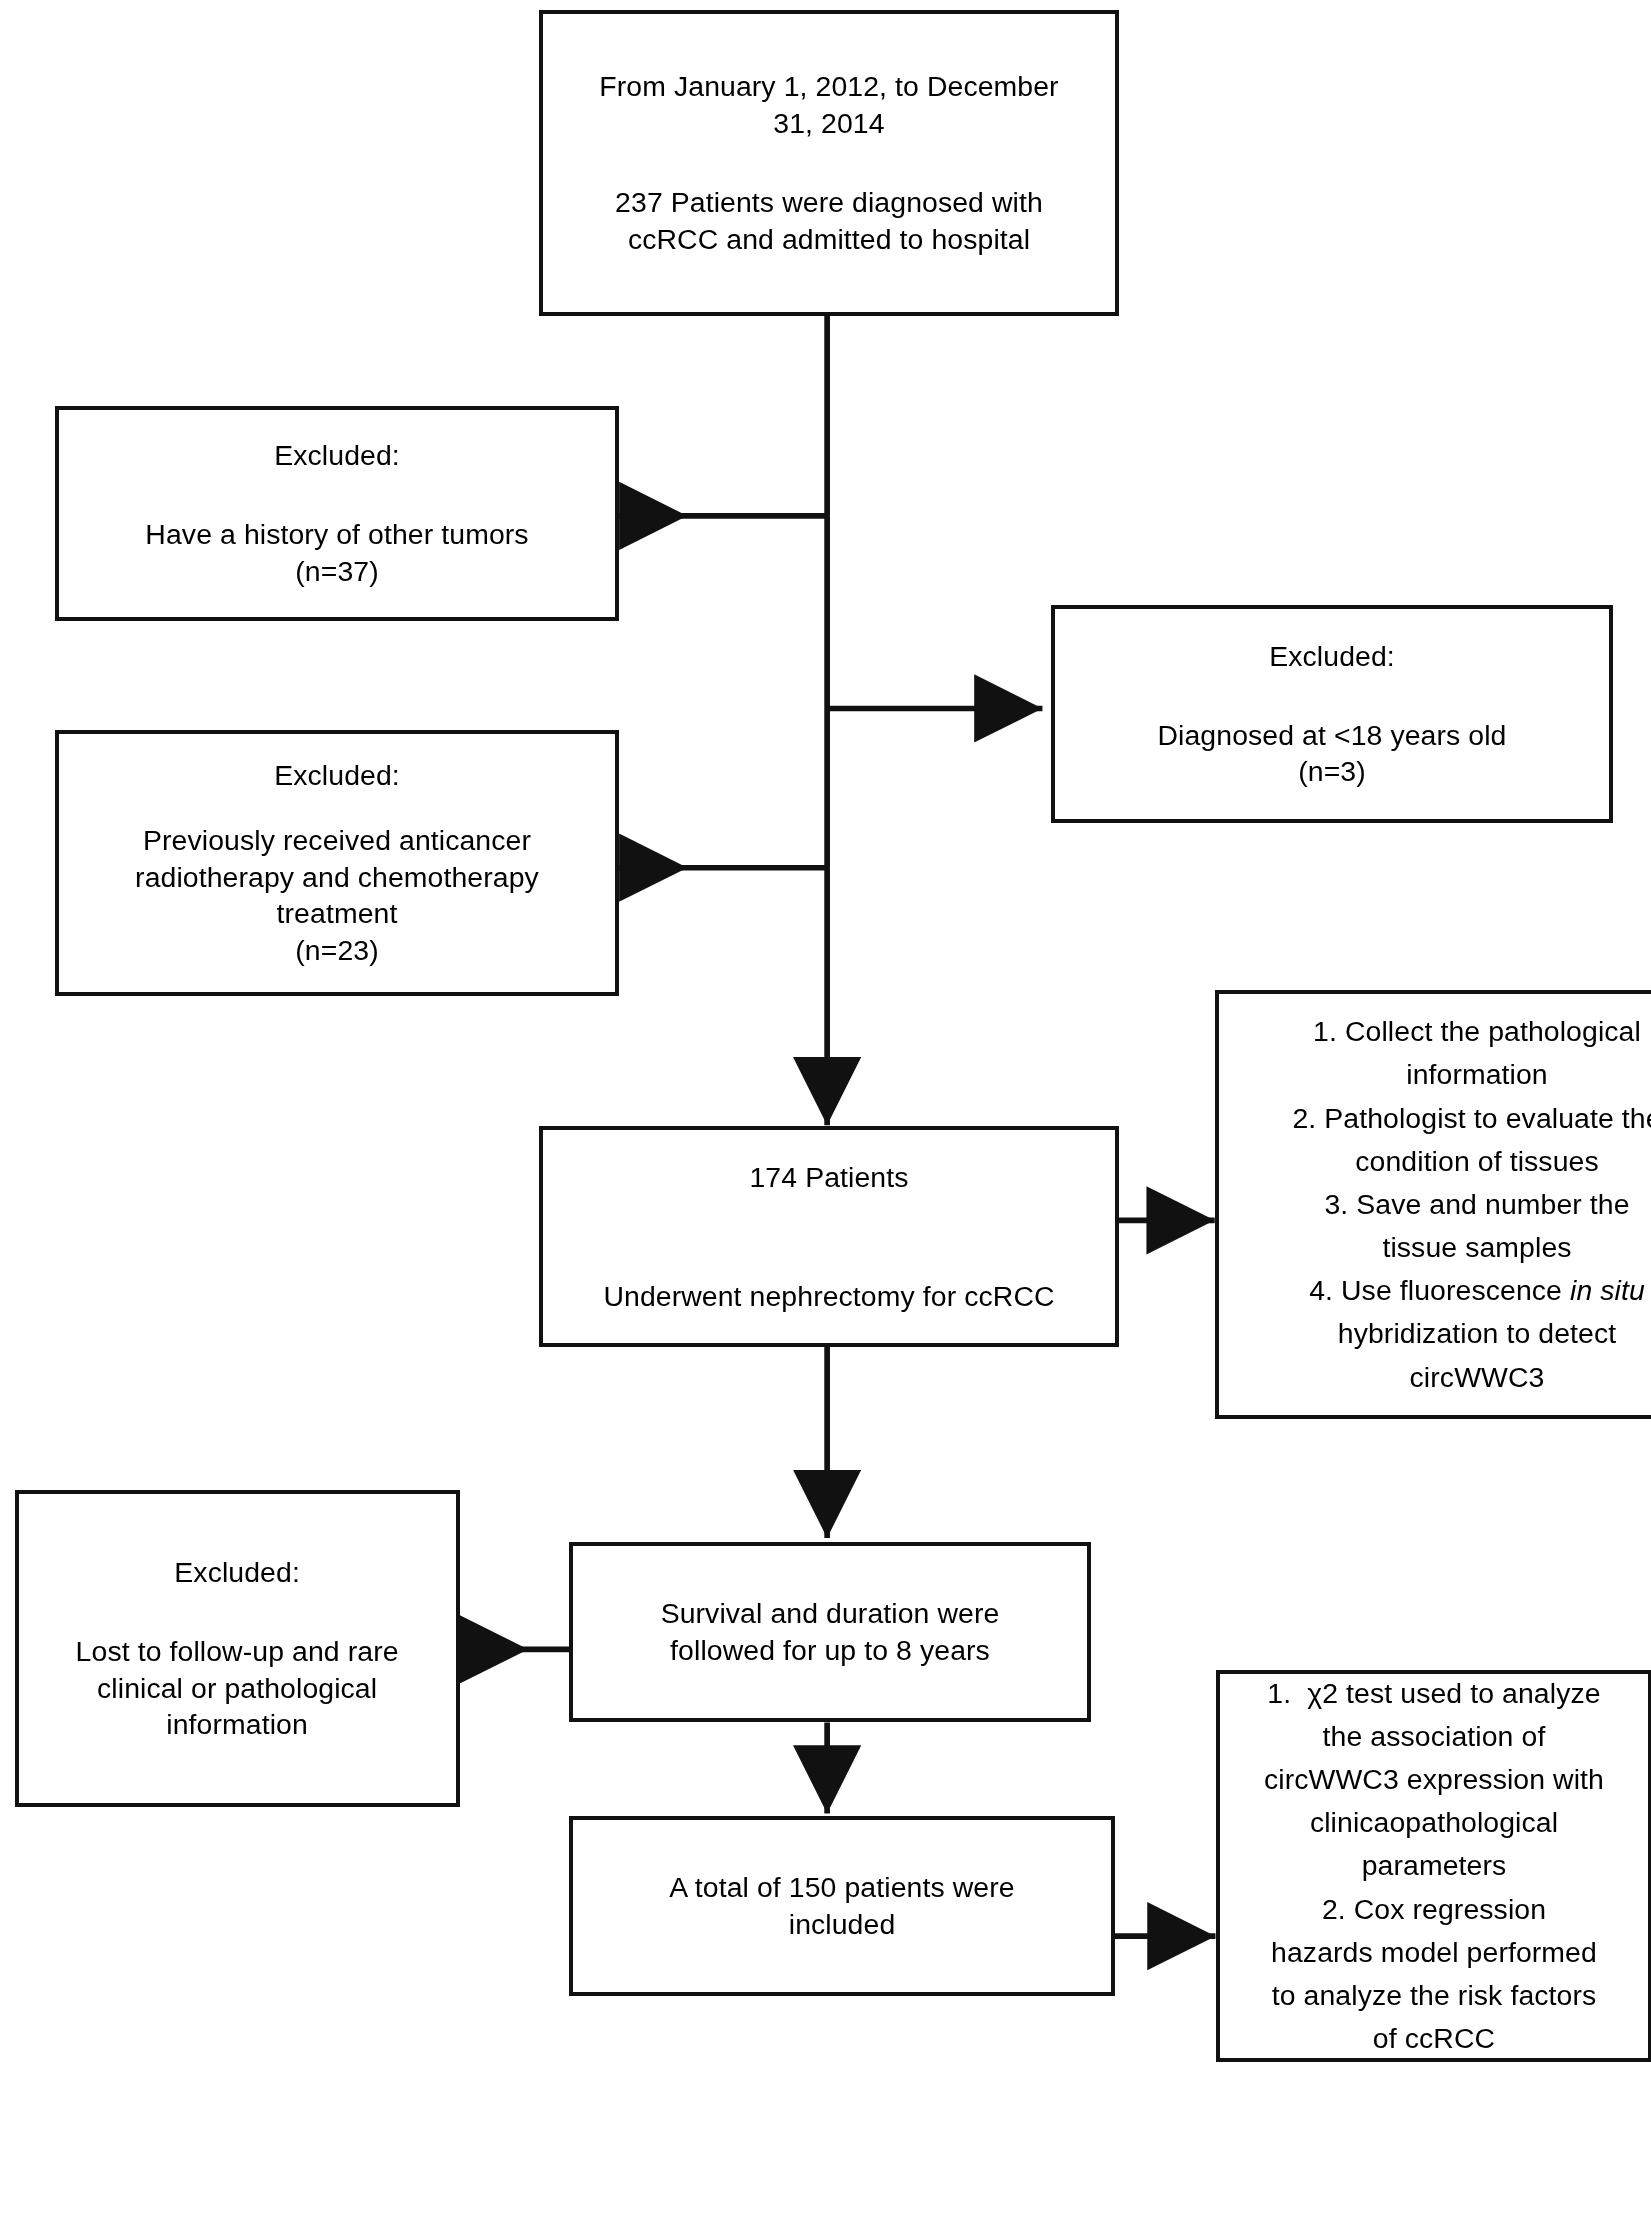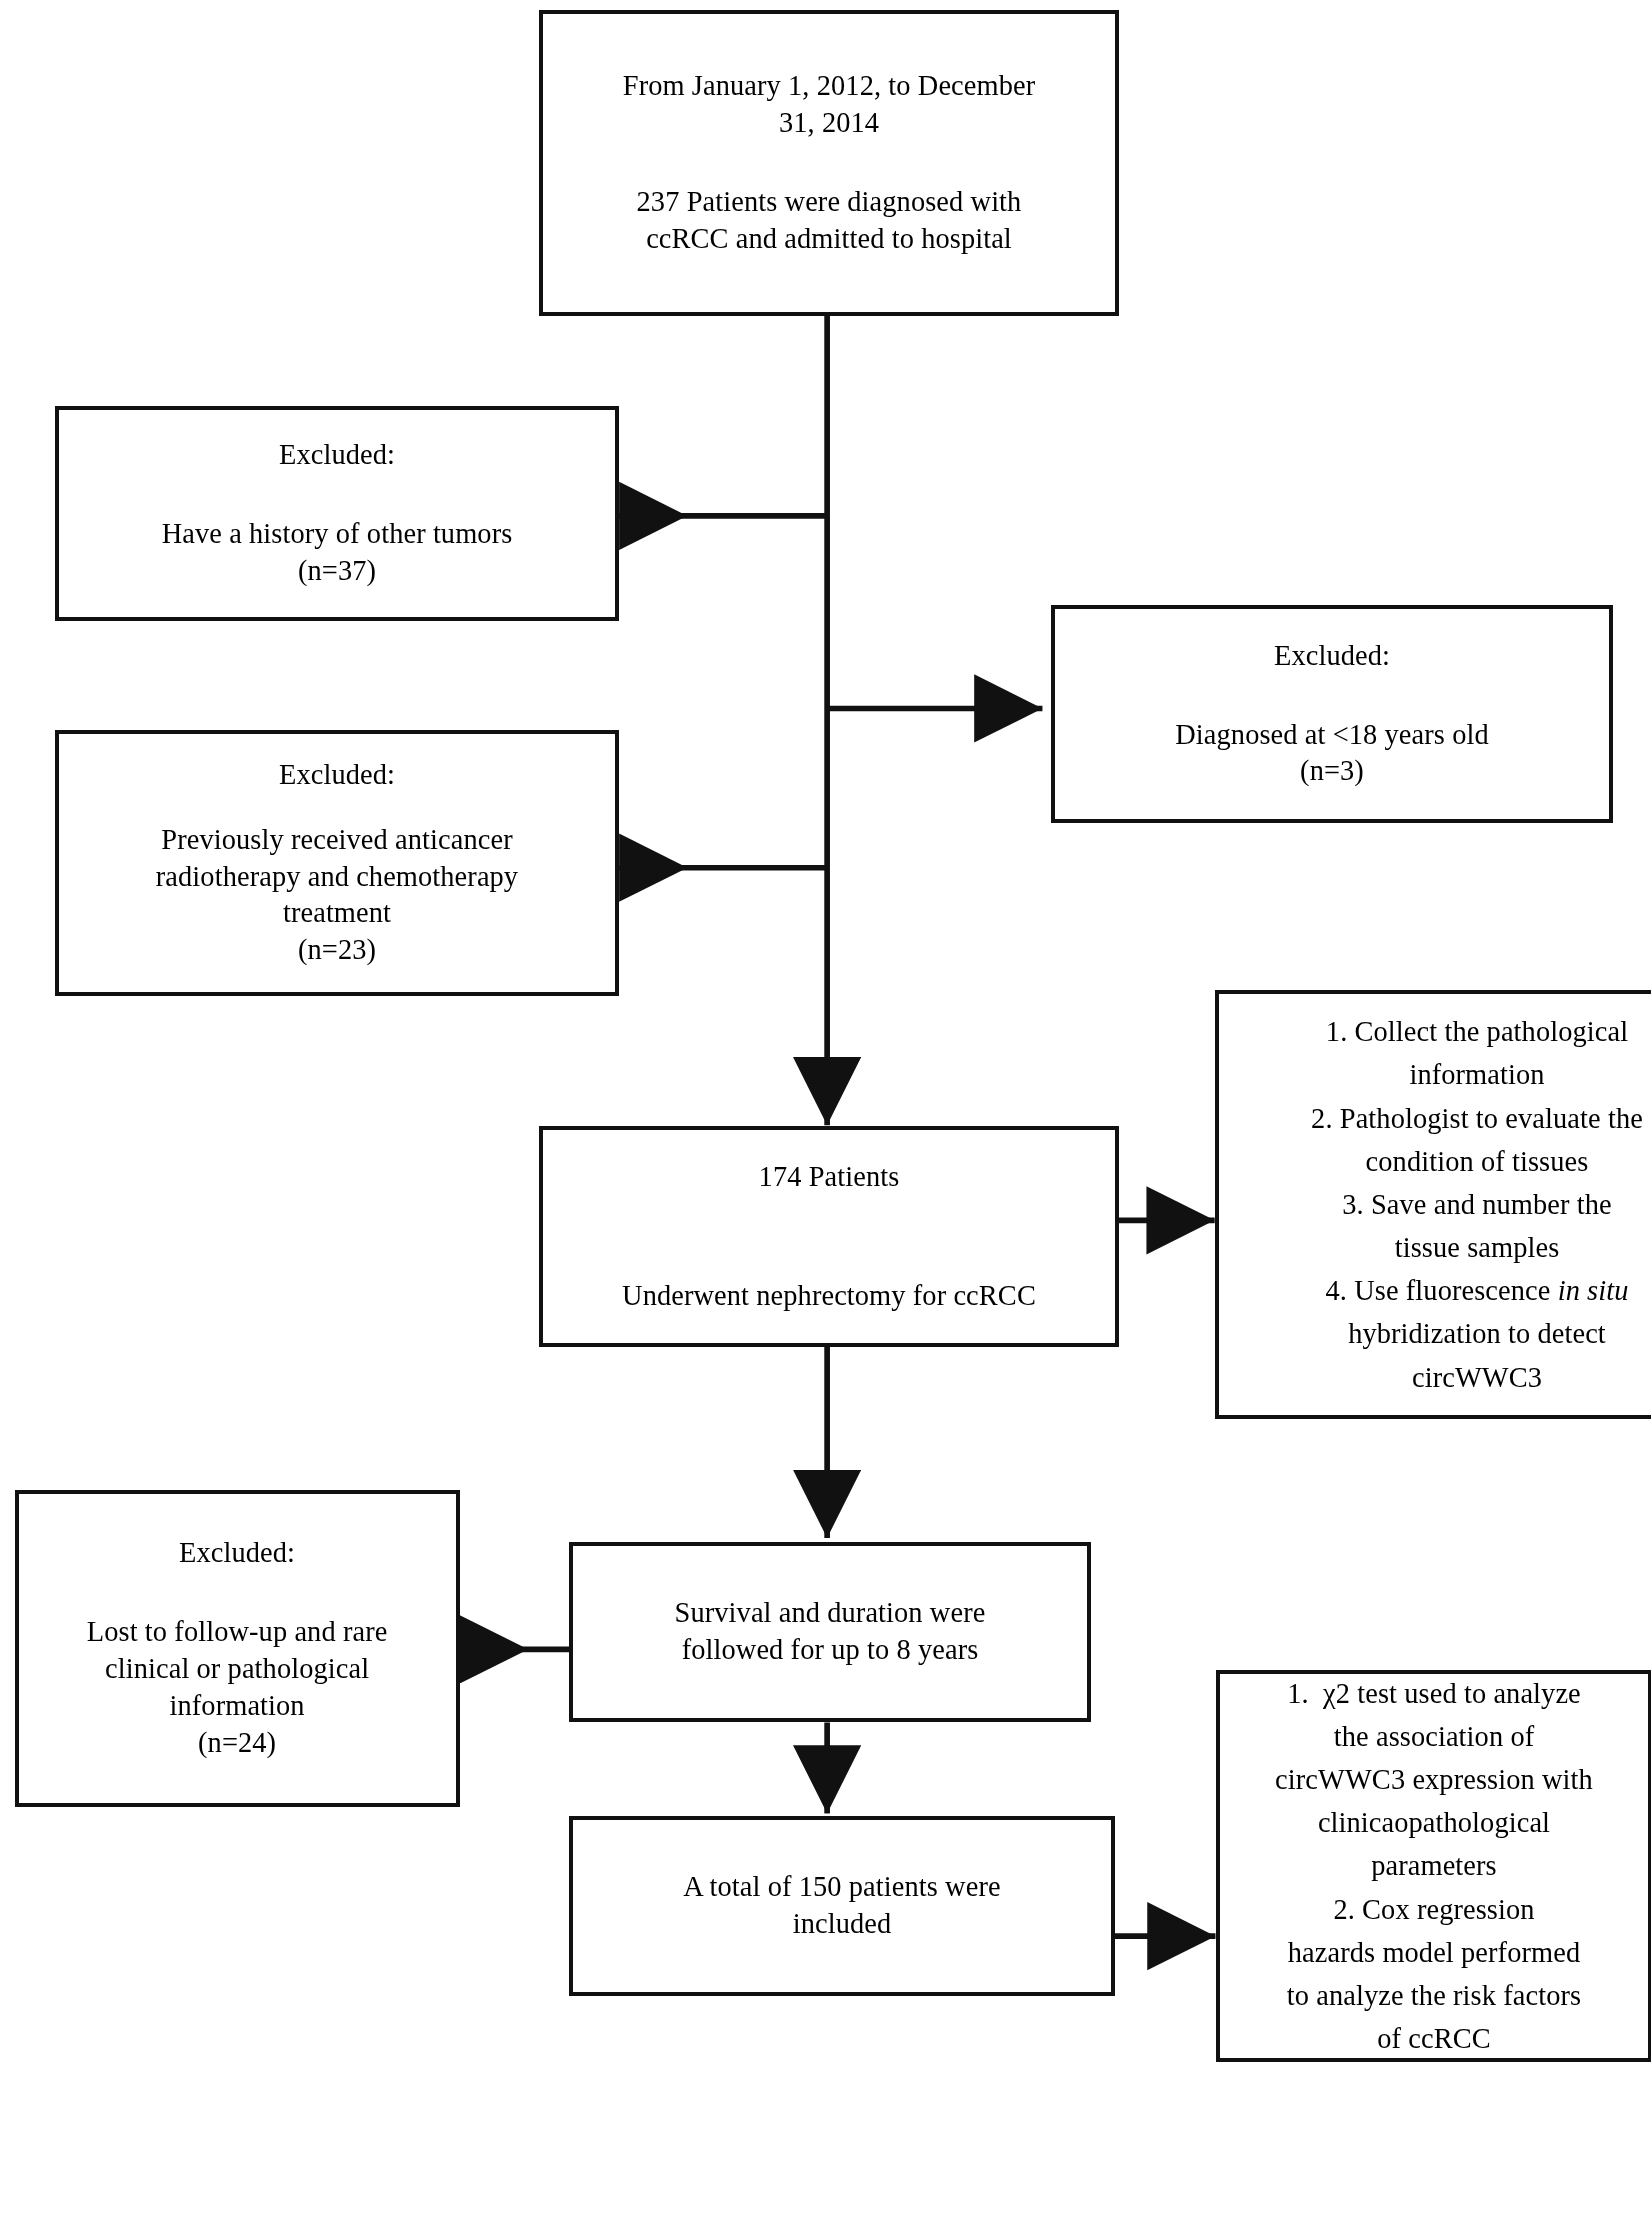--- a/index.html
+++ b/index.html
@@ -1,21 +1,21 @@
 <!DOCTYPE html>
 <html style="font-size:13px"><head>
 <meta charset="utf-8">
 <style>
   html,body{margin:0;padding:0;background:#ffffff;}
   #page{
     position:relative;
     width:1651px;
     height:2227px;
     background:#ffffff;
-    font-family:Liberation Serif, serif;
+    font-family:Liberation Sans, sans-serif;
     color:#000000;
     overflow:hidden;
   }
   #connectors{
     position:absolute;
     left:0; top:0;
     width:1651px;
     height:2227px;
     pointer-events:none;
   }
@@ -134,21 +134,20 @@
 hybridization to detect
 circWWC3</span></span>
   </div>
 
   <div class="node" style="left:14.6px; top:1490px; width:445px; height:317px;">
     <span class="line">Excluded:</span>
     <span class="gap"></span>
     <span class="line">Lost to follow-up and rare
 clinical or pathological
 information</span>
-    <span class="line">(n=24)</span>
   </div>
 
   <div class="node" style="left:569px; top:1542px; width:522px; height:180px;">
     <span class="line">Survival and duration were
 followed for up to 8 years</span>
   </div>
 
   <div class="node" style="left:569px; top:1816px; width:546px; height:180px;align-items:center;">
     <span class="line">A total of 150 patients were
 included</span>

